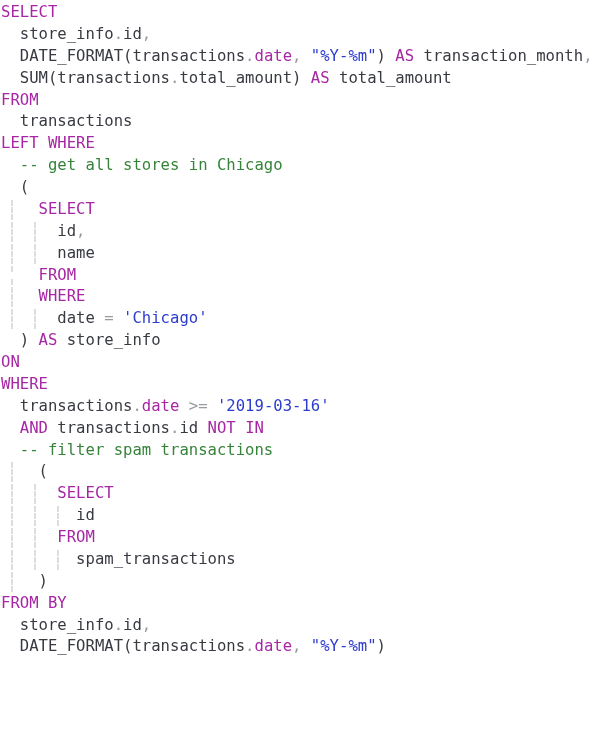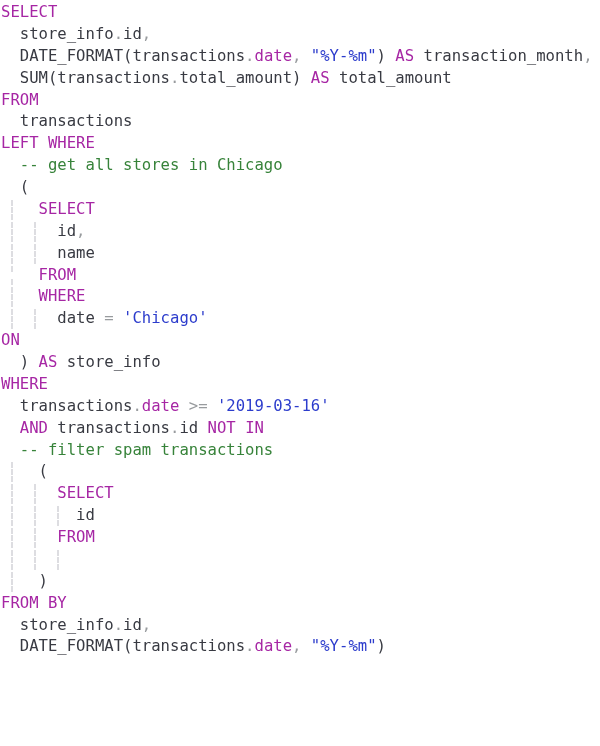--- a/index.html
+++ b/index.html
@@ -47,29 +47,29 @@
       <div class="line"><span class="tok-d">  transactions</span></div>
       <div class="line"><span class="tok-kw">LEFT WHERE</span></div>
       <div class="line"><span class="tok-com">  -- get all stores in Chicago</span></div>
       <div class="line"><span class="tok-d">  (</span></div>
       <div class="line"><span class="guide" style="left: 10px;"></span><span class="tok-d">    </span><span class="tok-kw">SELECT</span></div>
       <div class="line"><span class="guide" style="left: 10px;"></span><span class="guide" style="left: 33px;"></span><span class="tok-d">      id</span><span class="tok-p">,</span></div>
       <div class="line"><span class="guide" style="left: 10px;"></span><span class="guide" style="left: 33px;"></span><span class="tok-d">      name</span></div>
       <div class="line"><span class="guide" style="left: 10px;"></span><span class="tok-d">    </span><span class="tok-kw">FROM</span></div>
       <div class="line"><span class="guide" style="left: 10px;"></span><span class="tok-d">    </span><span class="tok-kw">WHERE</span></div>
       <div class="line"><span class="guide" style="left: 10px;"></span><span class="guide" style="left: 33px;"></span><span class="tok-d">      date </span><span class="tok-op">=</span><span class="tok-d"> </span><span class="tok-str">'Chicago'</span></div>
+      <div class="line"><span class="tok-d">  ) </span><span class="tok-kw">AS</span><span class="tok-d"> store_info</span></div>
       <div class="line"><span class="tok-kw">ON</span></div>
-      <div class="line"><span class="tok-d">  ) </span><span class="tok-kw">AS</span><span class="tok-d"> store_info</span></div>
       <div class="line"><span class="tok-kw">WHERE</span></div>
       <div class="line"><span class="tok-d">  transactions</span><span class="tok-p">.</span><span class="tok-kw">date</span><span class="tok-d"> </span><span class="tok-op">&gt;=</span><span class="tok-d"> </span><span class="tok-str">'2019-03-16'</span></div>
       <div class="line"><span class="tok-d">  </span><span class="tok-kw">AND</span><span class="tok-d"> transactions</span><span class="tok-p">.</span><span class="tok-d">id </span><span class="tok-kw">NOT IN</span></div>
       <div class="line"><span class="tok-com">  -- filter spam transactions</span></div>
       <div class="line"><span class="guide" style="left: 10px;"></span><span class="tok-d">    (</span></div>
       <div class="line"><span class="guide" style="left: 10px;"></span><span class="guide" style="left: 33px;"></span><span class="tok-d">      </span><span class="tok-kw">SELECT</span></div>
       <div class="line"><span class="guide" style="left: 10px;"></span><span class="guide" style="left: 33px;"></span><span class="guide" style="left: 56px;"></span><span class="tok-d">        id</span></div>
       <div class="line"><span class="guide" style="left: 10px;"></span><span class="guide" style="left: 33px;"></span><span class="tok-d">      </span><span class="tok-kw">FROM</span></div>
-      <div class="line"><span class="guide" style="left: 10px;"></span><span class="guide" style="left: 33px;"></span><span class="guide" style="left: 56px;"></span></div>
+      <div class="line"><span class="guide" style="left: 10px;"></span><span class="guide" style="left: 33px;"></span><span class="guide" style="left: 56px;"></span><span class="tok-d">        spam_transactions</span></div>
       <div class="line"><span class="guide" style="left: 10px;"></span><span class="tok-d">    )</span></div>
       <div class="line"><span class="tok-kw">FROM BY</span></div>
       <div class="line"><span class="tok-d">  store_info</span><span class="tok-p">.</span><span class="tok-d">id</span><span class="tok-p">,</span></div>
       <div class="line"><span class="tok-d">  DATE_FORMAT(transactions</span><span class="tok-p">.</span><span class="tok-kw">date</span><span class="tok-p">,</span><span class="tok-d"> </span><span class="tok-str">"%Y-%m"</span><span class="tok-d">)</span></div>
     </div>
 </div>
 
 </body></html>

